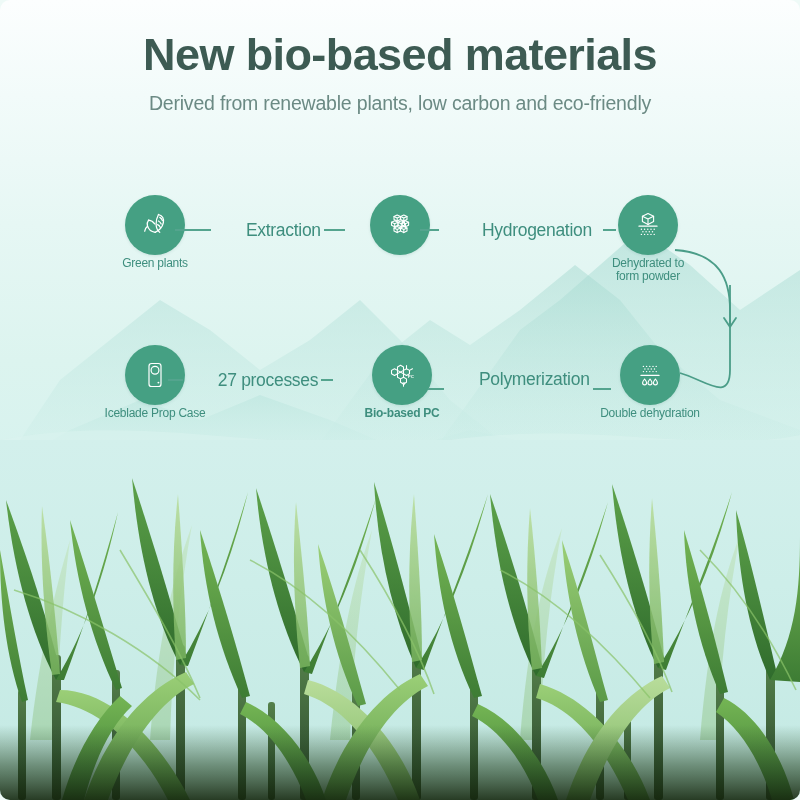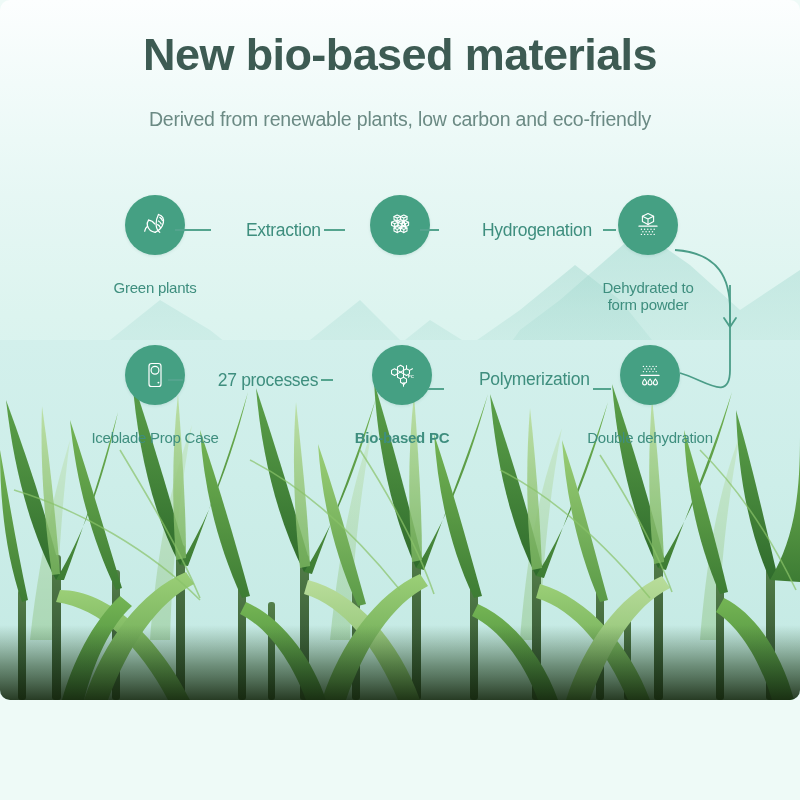--- a/index.html
+++ b/index.html
@@ -2,53 +2,53 @@
 <html><head>
 <meta charset="utf-8">
 <style>
   html,body{margin:0;padding:0;}
   body{
     width:800px;height:800px;overflow:hidden;
     font-family:"Liberation Sans", sans-serif;
     background:#eefaf7;
   }
   #poster{
-    position:relative;width:800px;height:700px;overflow:hidden;
+    position:relative;width:800px;height:800px;overflow:hidden;
     border-radius:10px;
     background:linear-gradient(180deg,#fcfefe 0%,#f2fbfa 12%,#e6f7f4 28%,#dcf4ef 45%,#d6f2ee 60%,#d2f0eb 72%);
   }
 
   
   .bg-layer{position:absolute;left:0;top:0;width:800px;height:800px;pointer-events:none;}
 
   
   .header{position:absolute;left:0;top:0;width:800px;text-align:center;z-index:6;}
   .title{
     margin:0;padding-top:30px;
     font-size:45px;font-weight:bold;letter-spacing:-0.6px;
     color:#3d5b53;line-height:1.12;
   }
   .subtitle{
-    margin:16px;padding-top:12px;
+    margin:0;padding-top:12px;
     font-size:19.5px;font-weight:400;letter-spacing:-0.2px;
     color:#6b8a84;
   }
 
   
   .flow{position:absolute;left:0;top:175px;width:800px;height:290px;z-index:5;}
   .node{position:absolute;width:160px;text-align:center;}
   .circle{
     width:60px;height:60px;border-radius:50%;
     background:#45a083;margin:0 auto;
     display:flex;align-items:center;justify-content:center;
     box-shadow:0 1px 3px rgba(40,110,95,.13);
   }
   .circle svg{display:block;}
   .node-label{
-    margin-top:25px;font-size:15px;color:#3e8e7e;
+    margin-top:2px;font-size:12px;color:#3e8e7e;
     line-height:1.12;letter-spacing:-0.25px;white-space:pre-line;
   }
   .conn{position:absolute;display:flex;align-items:center;height:20px;}
   .conn .seg{height:1.6px;background:#54a48e;}
   .conn .conn-label{
     font-size:17.5px;color:#3e8e7e;letter-spacing:-0.3px;
     padding:0 3px;white-space:nowrap;margin-left:32px;
   }
   .arrowpath{position:absolute;left:0;top:0;width:800px;height:290px;pointer-events:none;}
 

